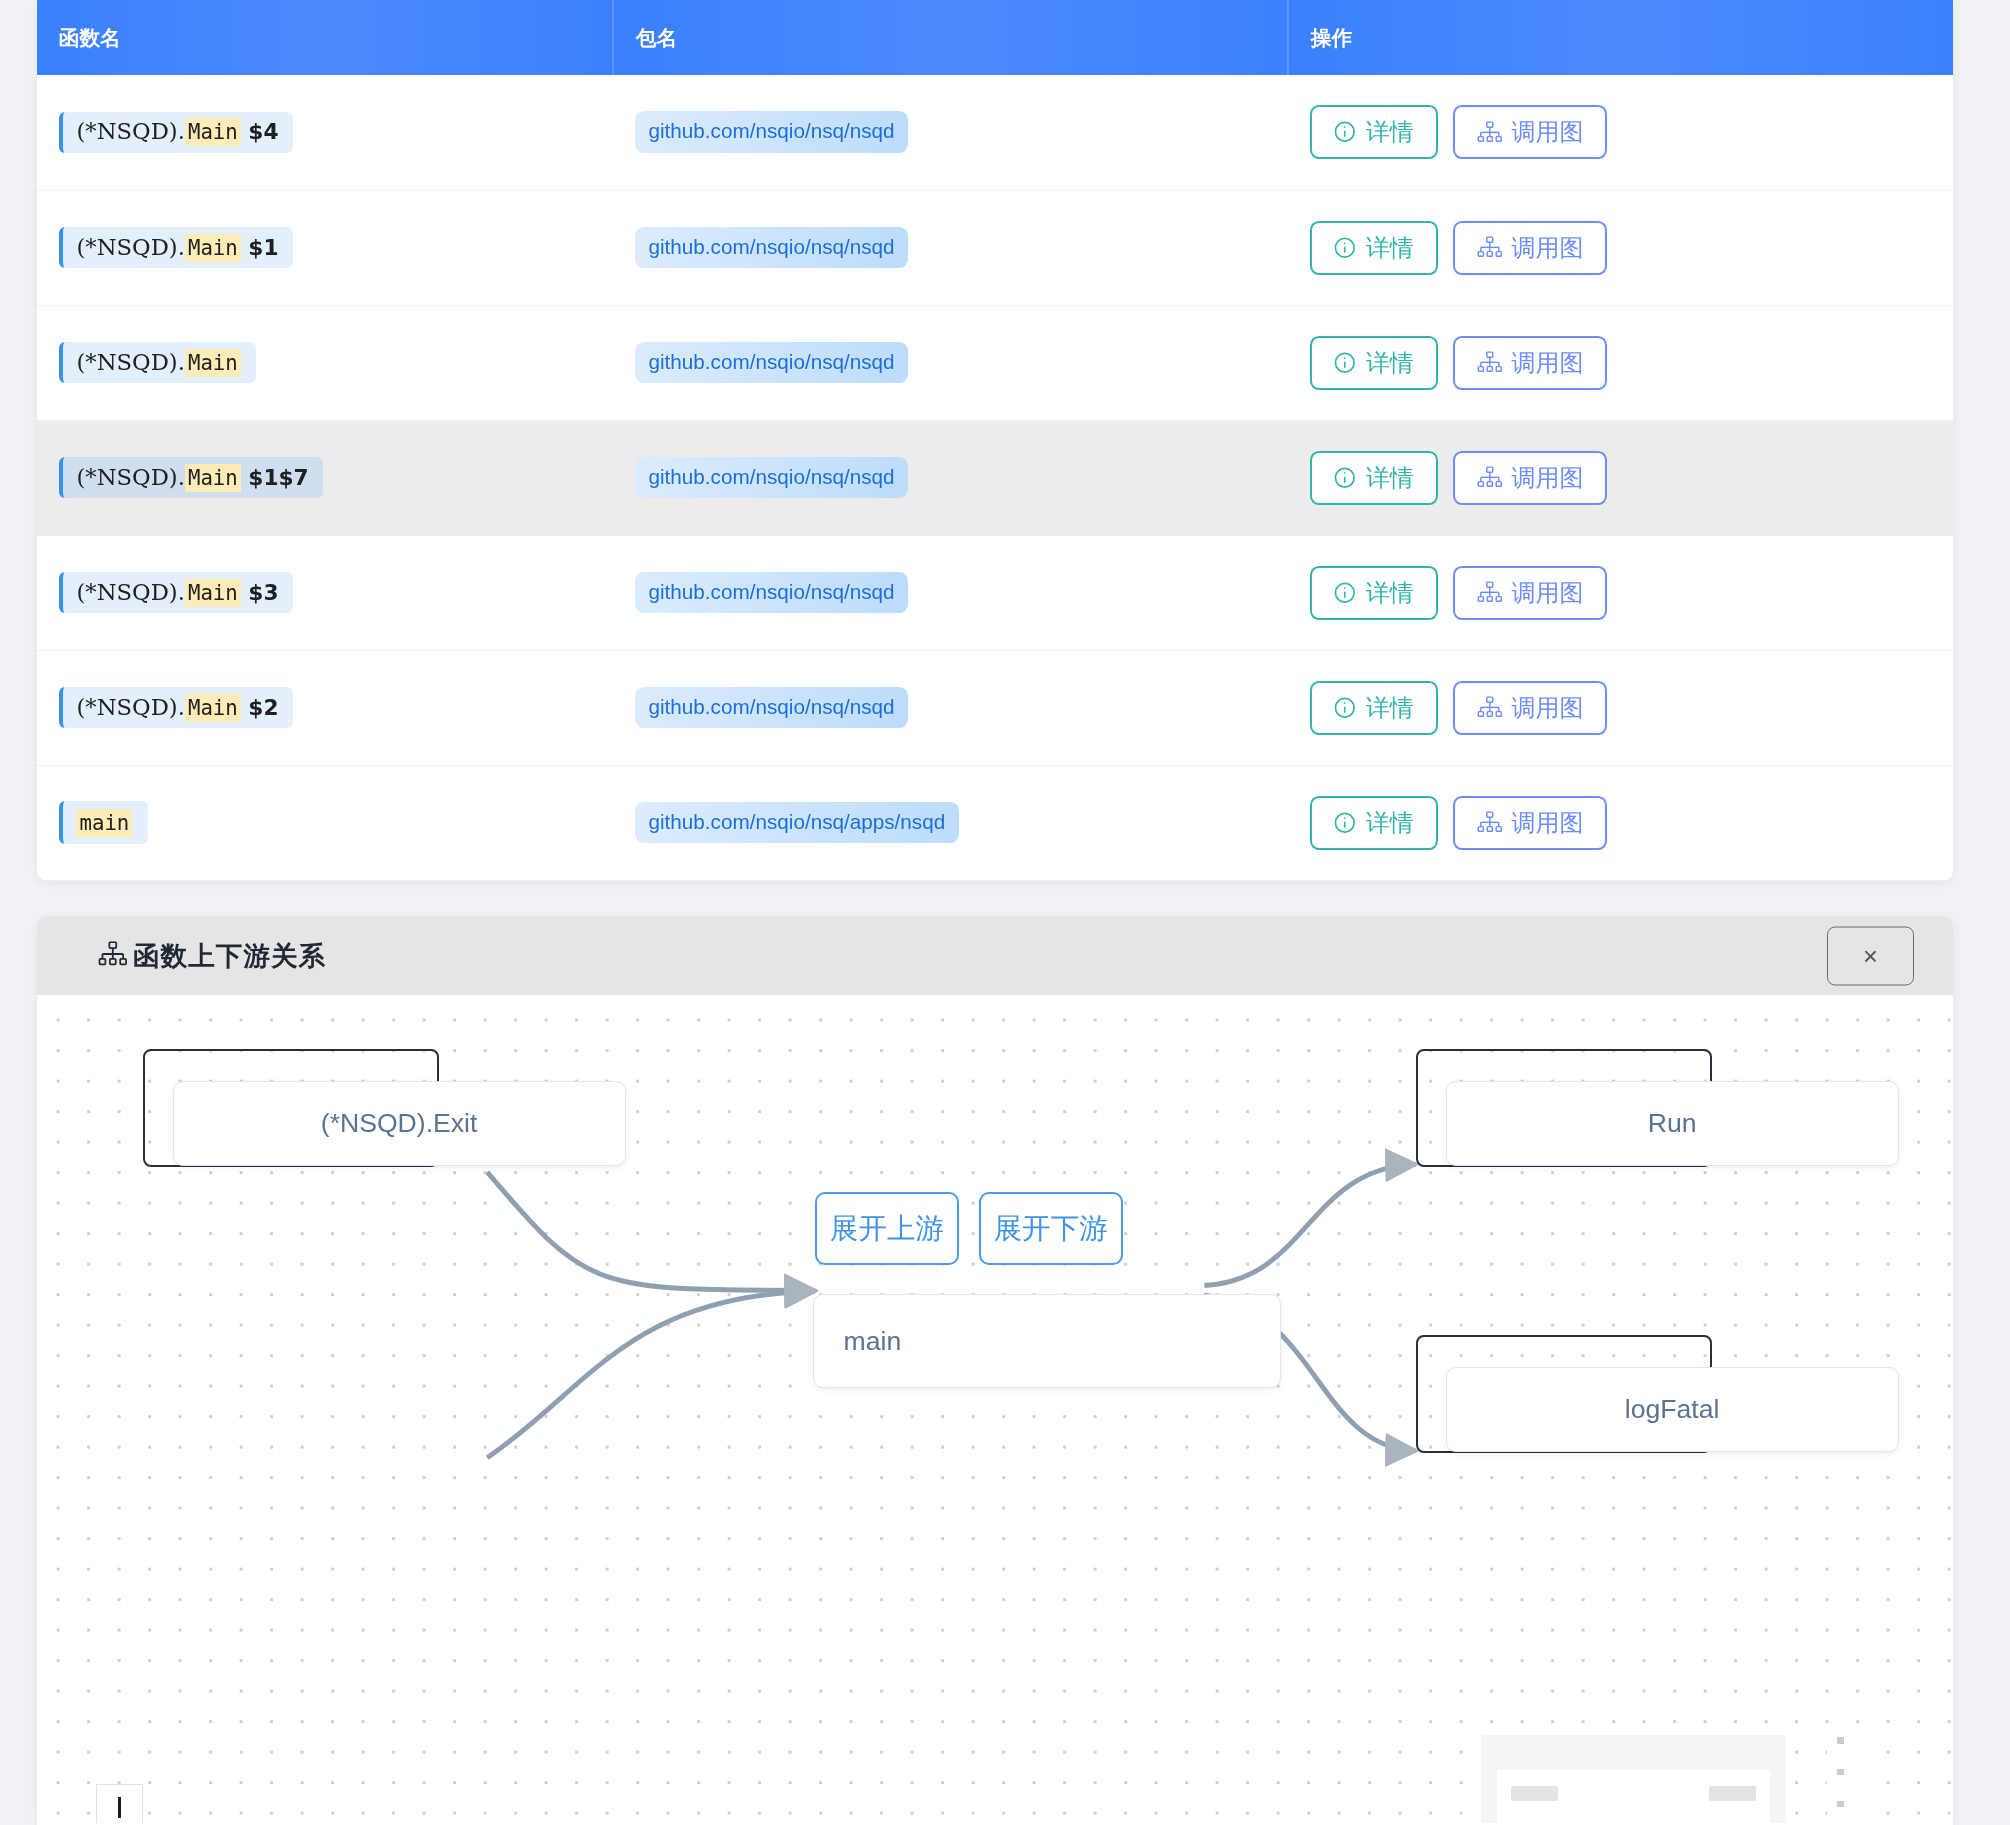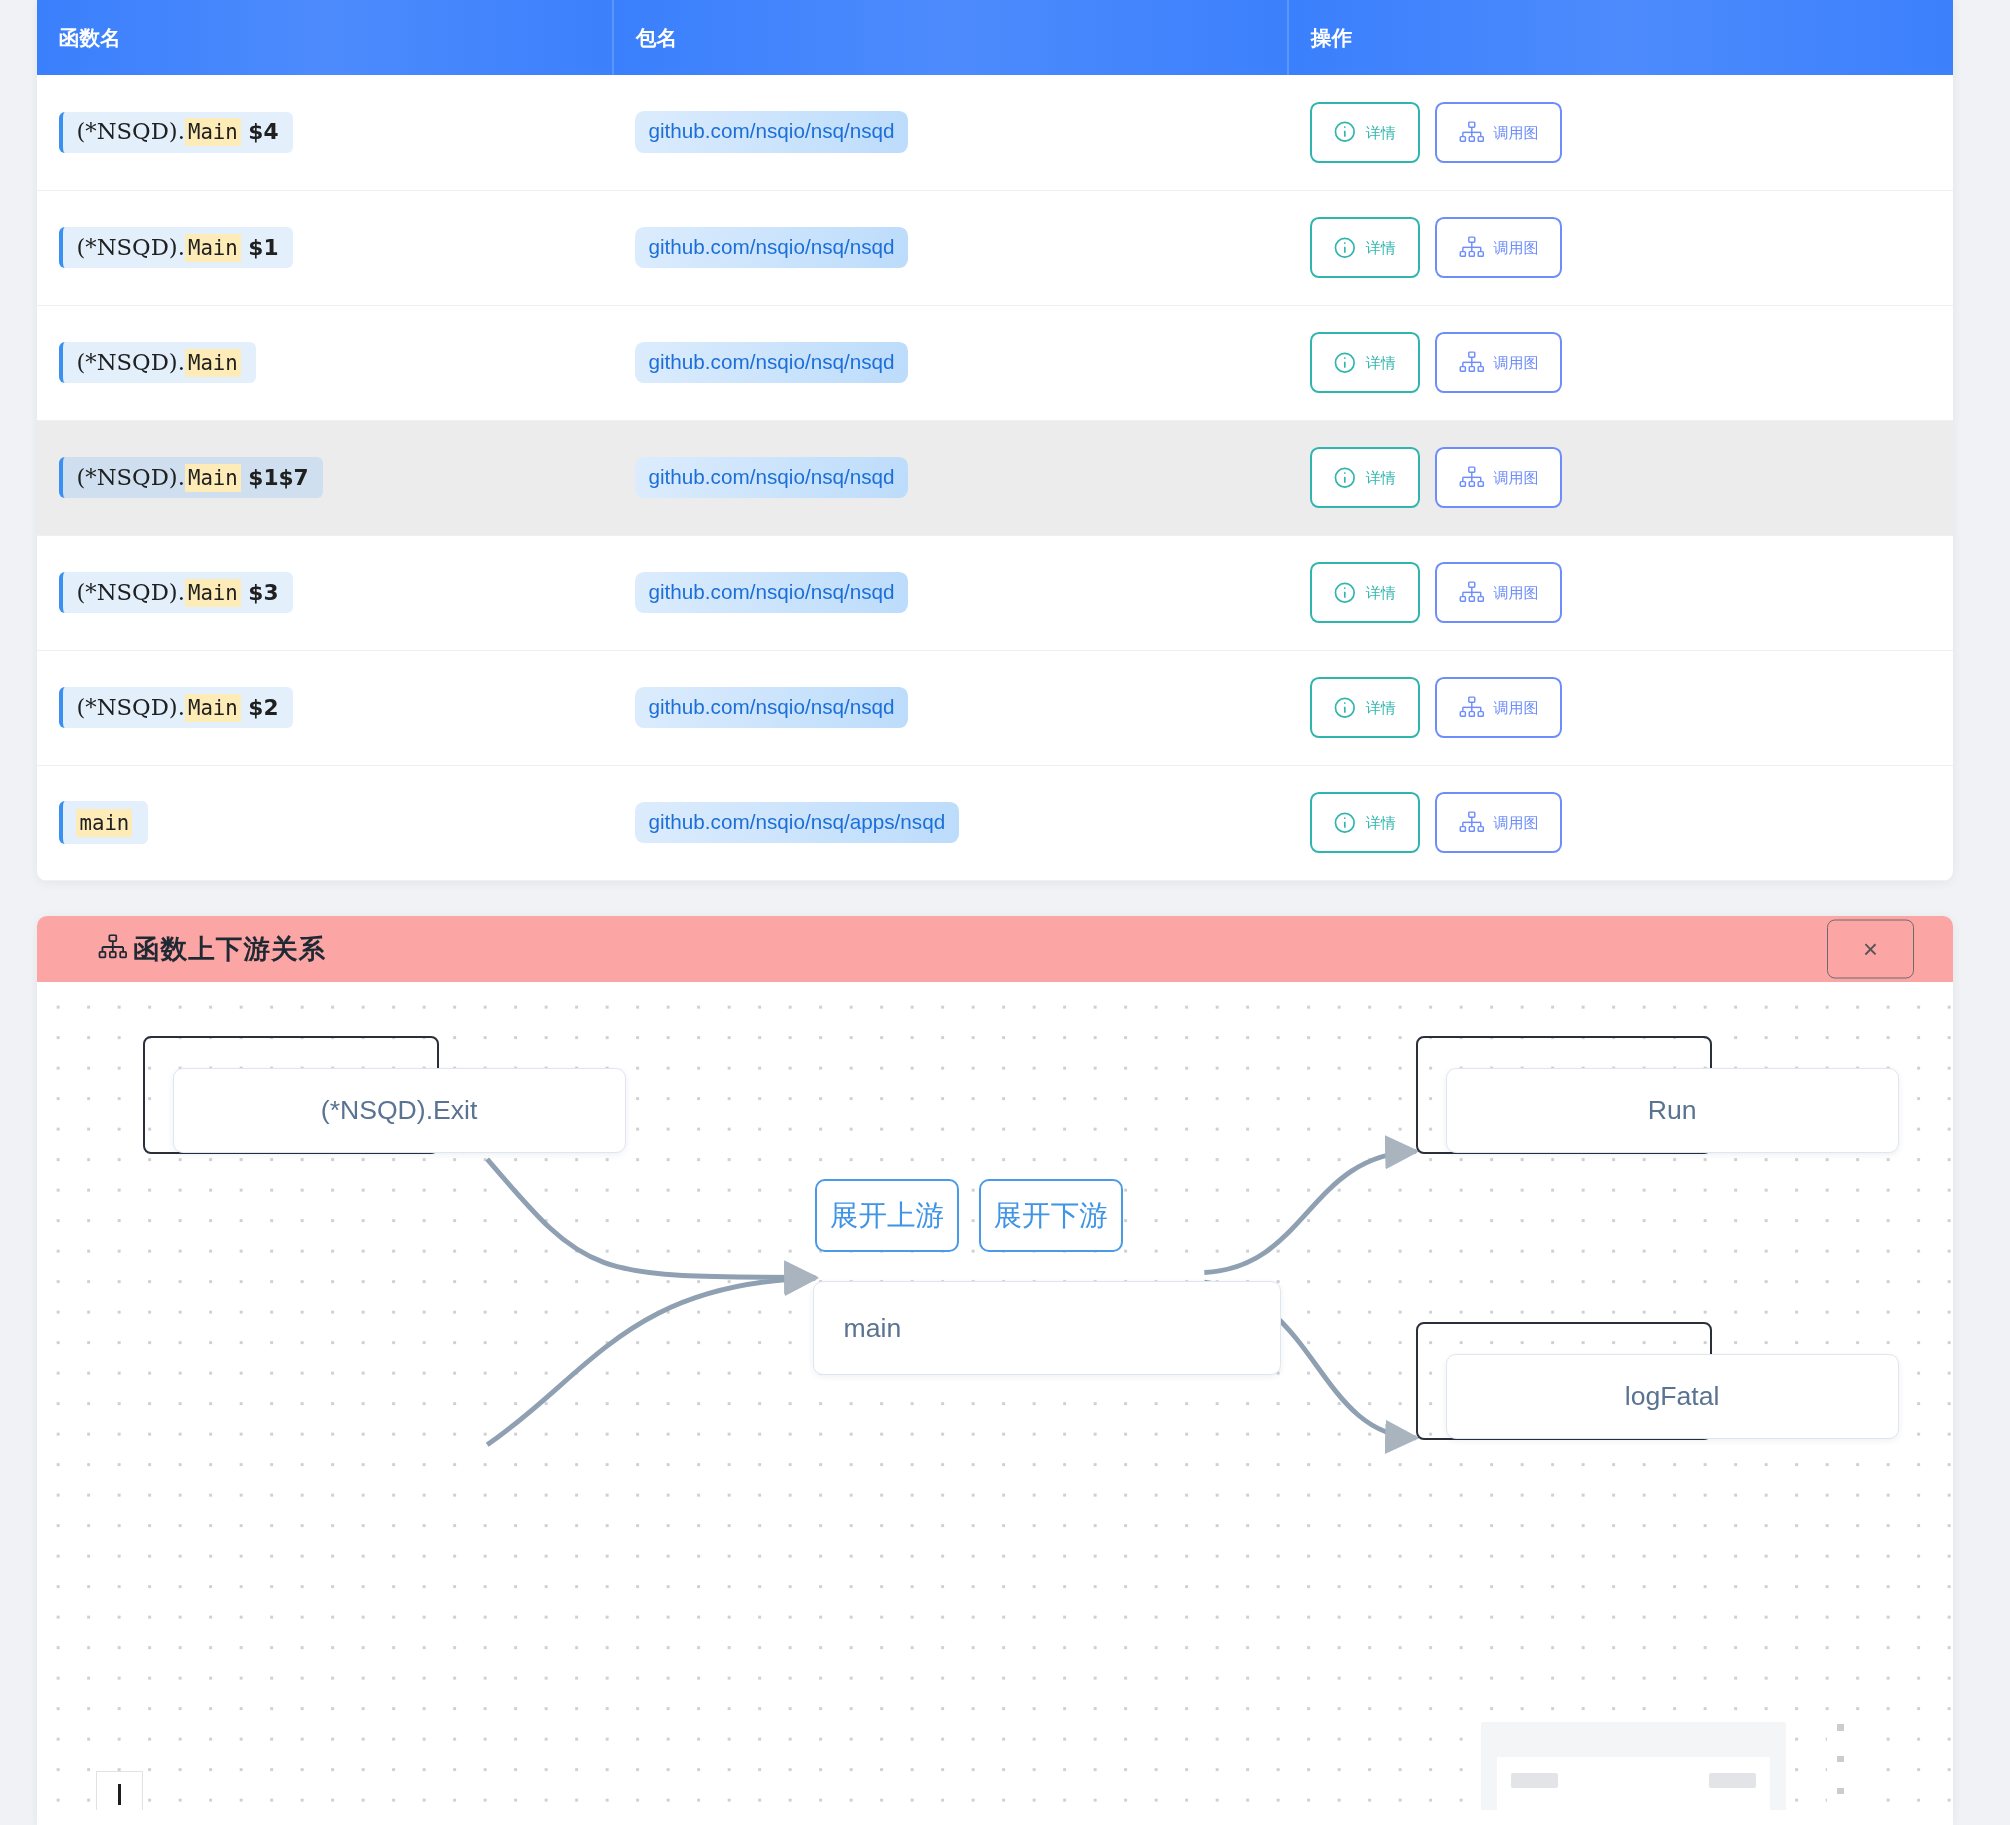--- a/index.html
+++ b/index.html
@@ -98,25 +98,25 @@
     white-space: nowrap;
     line-height: 1.1;
   }
 
   
   .actions { display: flex; gap: 15.8px; align-items: center; }
   .btn {
     display: inline-flex;
     align-items: center;
     gap: 8.9px;
-    height: 61px;
+    height: 54px;
     padding: 0 21.7px;
     border-radius: 8.9px;
     background: #ffffff;
-    font-size: 15px;
+    font-size: 24px;
     cursor: pointer;
     white-space: nowrap;
     line-height: 1;
   }
   .btn-detail { border: 2px solid #2fb5ae; color: #2fb5ae; }
   .btn-graph  { border: 2px solid #6d8dfb; color: #6d8dfb; }
   .btn .ico { display: inline-flex; align-items: center; }
 
   
   .graph-panel {
@@ -125,22 +125,22 @@
     top: 916px;
     width: 1916px;
     height: 909px;
     background: #ffffff;
     border-radius: 9.9px 9.9px 0 0;
     box-shadow: 0 2px 11.8px rgba(0,0,0,0.06);
     overflow: hidden;
   }
   .graph-head {
     position: relative;
-    height: 66px;
-    background: #fca5a5;
+    height: 79px;
+    background: #e5e5e5;
     display: flex;
     align-items: center;
     padding: 0 23.6px 0 59px;
   }
   .graph-head .gh-icon { position: absolute; left: 61px; top: 50%; transform: translateY(-50%); }
   .graph-head .gh-title {
     margin-left: 37px;
     color: #1f2933;
     font-size: 26.6px;
     font-weight: bold;

